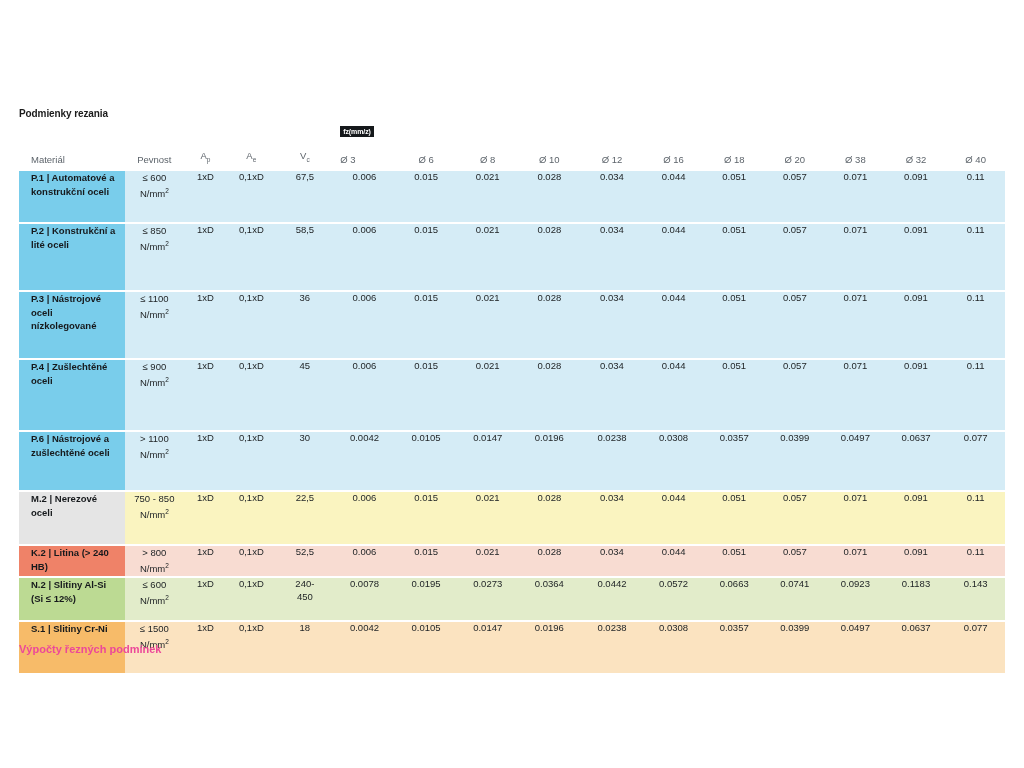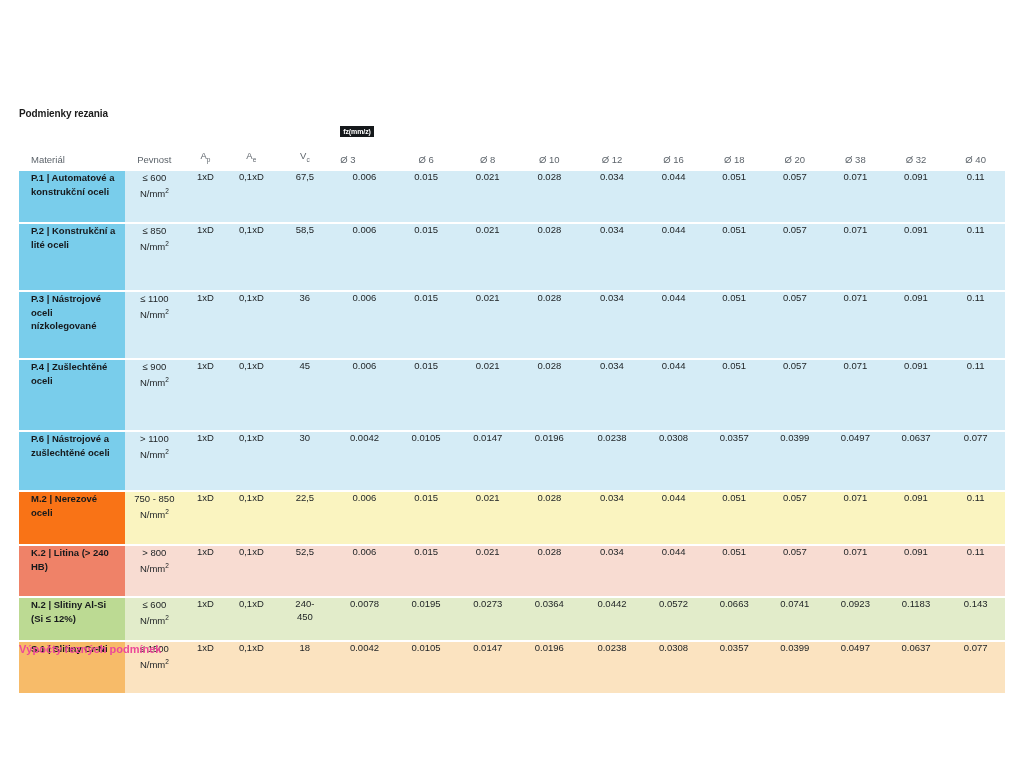--- a/index.html
+++ b/index.html
@@ -116,21 +116,21 @@
 
   .sup {
     font-size: 6.5px;
     vertical-align: super;
   }
 
   
   .r-blue   td { background: #d5ecf6; }
   .r-blue   td.mat { background: #79cdeb; }
   .r-yellow td { background: #faf4c0; }
-  .r-yellow td.mat { background: #f97316; }
+  .r-yellow td.mat { background: #e5e5e5; }
   .r-red    td { background: #f8dcd2; }
   .r-red    td.mat { background: #ef8268; }
   .r-green  td { background: #e2ecca; }
   .r-green  td.mat { background: #bcda93; }
   .r-orange td { background: #fbe3c0; }
   .r-orange td.mat { background: #f7bb69; }
 
   
   tbody tr td { border-bottom: 2px solid #ffffff; }
   tbody tr:last-child td { border-bottom: none; }
@@ -304,21 +304,21 @@
           <td>0.021</td>
           <td>0.028</td>
           <td>0.034</td>
           <td>0.044</td>
           <td>0.051</td>
           <td>0.057</td>
           <td>0.071</td>
           <td>0.091</td>
           <td>0.11</td>
         </tr>
-        <tr class="r-red" style="height: 52px;">
+        <tr class="r-red" style="height: 32px;">
           <td class="mat">K.2 | Litina (&gt; 240 HB)</td>
           <td class="pev">
             <div>&gt; 800</div>
             <div>N/mm<span class="sup">2</span></div>
           </td>
           <td>1xD</td>
           <td>0,1xD</td>
           <td>52,5</td>
           <td>0.006</td>
           <td>0.015</td>

